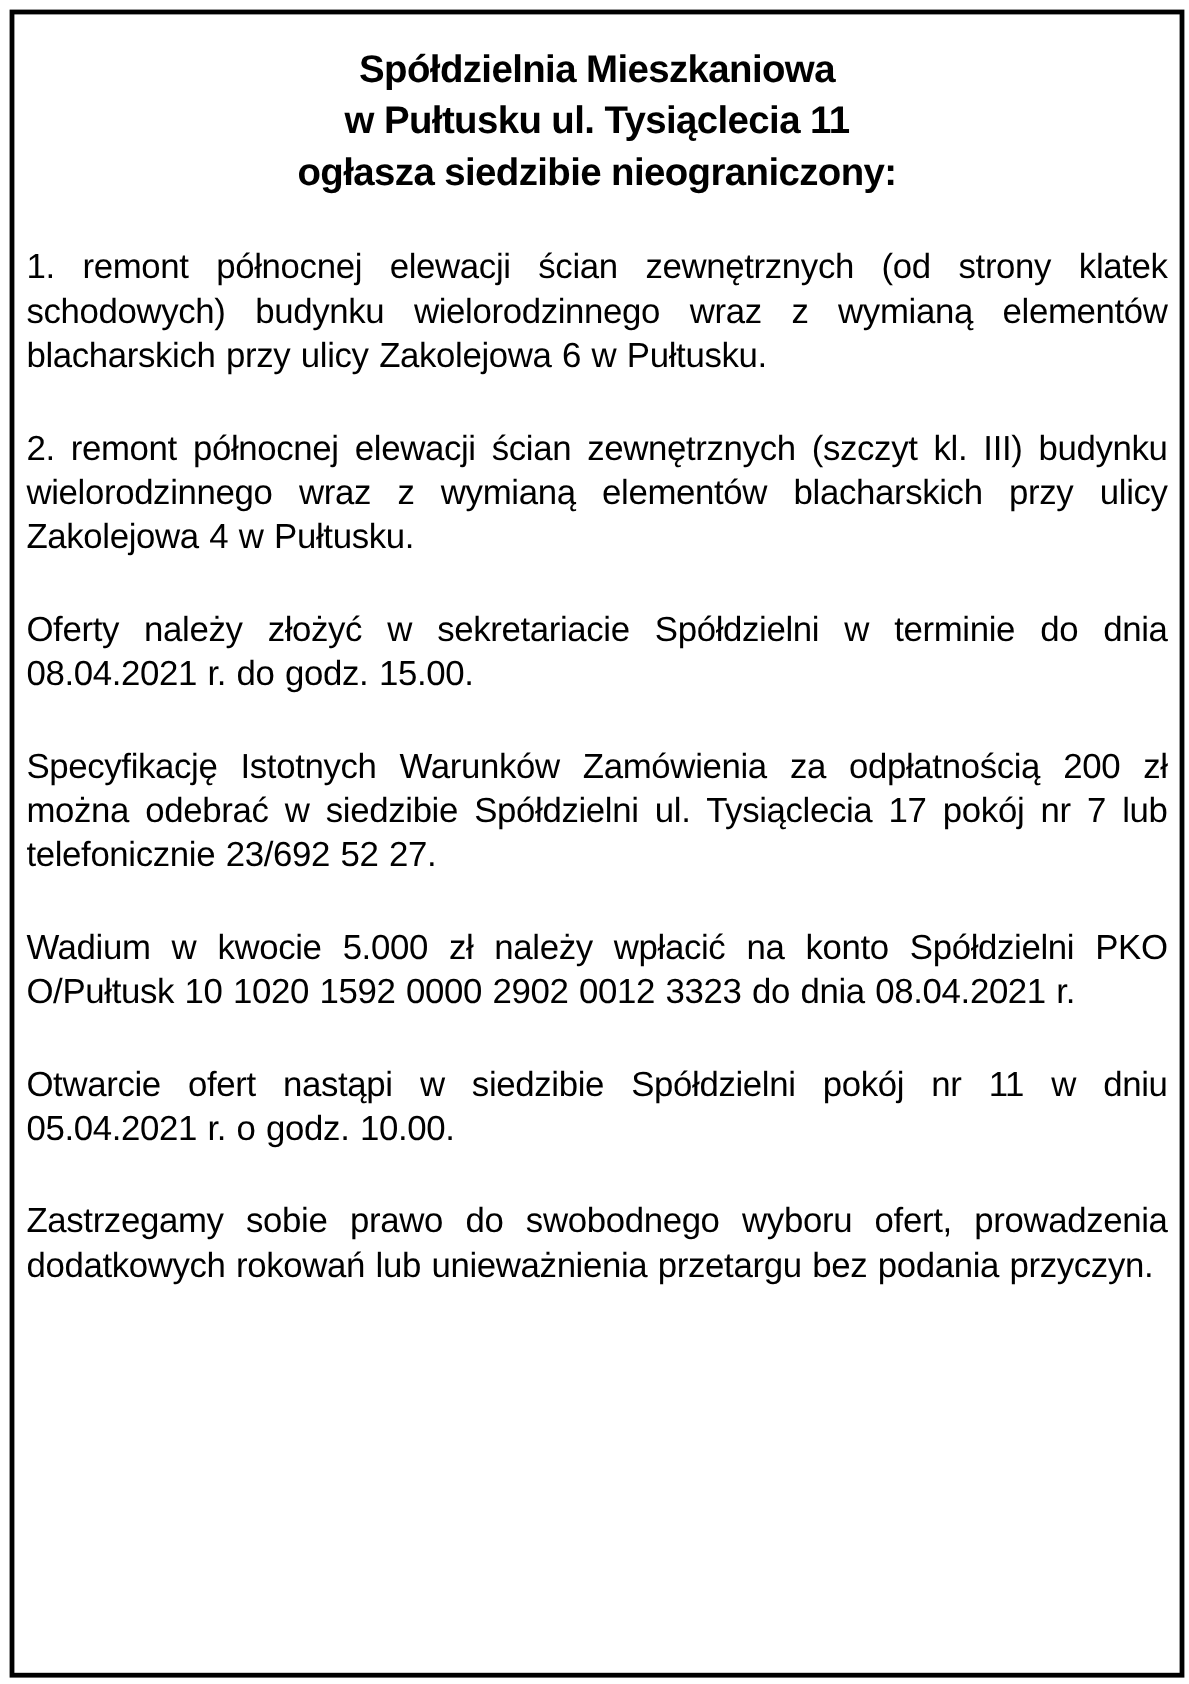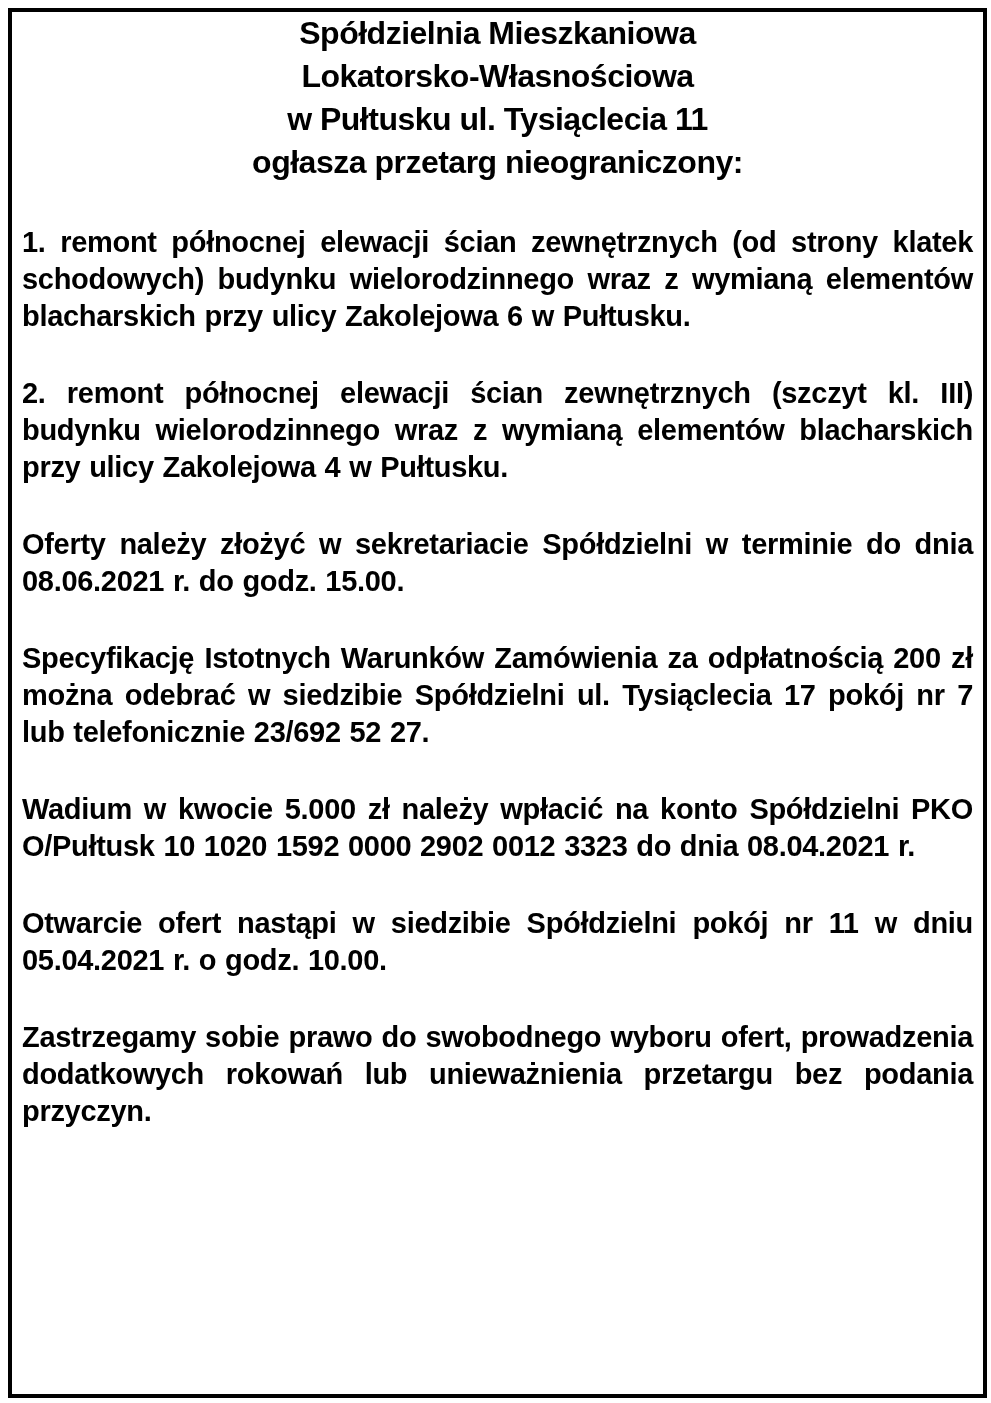--- a/index.html
+++ b/index.html
@@ -15,57 +15,55 @@
     color: #000000;
   }
   .page {
     position: absolute;
     left: 8px;
     top: 8px;
     right: 4px;
     bottom: 5px;
     border: 4px solid #000000;
     box-sizing: border-box;
-    padding: 0 10px 0 10px;
+    padding: 24px 10px 0 10px;
     background: #ffffff;
     overflow: hidden;
   }
   .doc-header {
     text-align: center;
     font-weight: bold;
     font-size: 32px;
     line-height: 43px;
     letter-spacing: -0.5px;
     margin: 0 0 40px 0;
   }
   .doc-body p {
     font-size: 29px;
     line-height: 37px;
     text-align: justify;
     letter-spacing: -0.3px;
     margin: 0 0 40px 0;
     word-spacing: 1px;
-    font-weight: bold;
   }
 </style>
 </head>
 <body>
 
 <div class="page">
 
   <header class="doc-header">
     <div>Spółdzielnia Mieszkaniowa</div>
-    <div>Lokatorsko-Własnościowa</div>
     <div>w Pułtusku ul. Tysiąclecia 11</div>
-    <div>ogłasza przetarg nieograniczony:</div>
+    <div>ogłasza siedzibie nieograniczony:</div>
   </header>
 
   <main class="doc-body">
     <p>1. remont północnej elewacji ścian zewnętrznych (od strony klatek schodowych) budynku wielorodzinnego wraz z wymianą elementów blacharskich przy ulicy Zakolejowa 6 w Pułtusku.</p>
     <p>2. remont północnej elewacji ścian zewnętrznych (szczyt kl. III) budynku wielorodzinnego wraz z wymianą elementów blacharskich przy ulicy Zakolejowa 4 w Pułtusku.</p>
-    <p>Oferty należy złożyć w sekretariacie Spółdzielni w terminie do dnia 08.06.2021 r. do godz. 15.00.</p>
+    <p>Oferty należy złożyć w sekretariacie Spółdzielni w terminie do dnia 08.04.2021 r. do godz. 15.00.</p>
     <p>Specyfikację Istotnych Warunków Zamówienia za odpłatnością 200 zł można odebrać w siedzibie Spółdzielni ul. Tysiąclecia 17 pokój nr 7 lub telefonicznie 23/692 52 27.</p>
     <p>Wadium w kwocie 5.000 zł należy wpłacić na konto Spółdzielni PKO O/Pułtusk 10 1020 1592 0000 2902 0012 3323 do dnia 08.04.2021 r.</p>
     <p>Otwarcie ofert nastąpi w siedzibie Spółdzielni pokój nr 11 w dniu 05.04.2021 r. o godz. 10.00.</p>
     <p>Zastrzegamy sobie prawo do swobodnego wyboru ofert, prowadzenia dodatkowych rokowań lub unieważnienia przetargu bez podania przyczyn.</p>
   </main>
 
 </div>
 
 </body></html>

